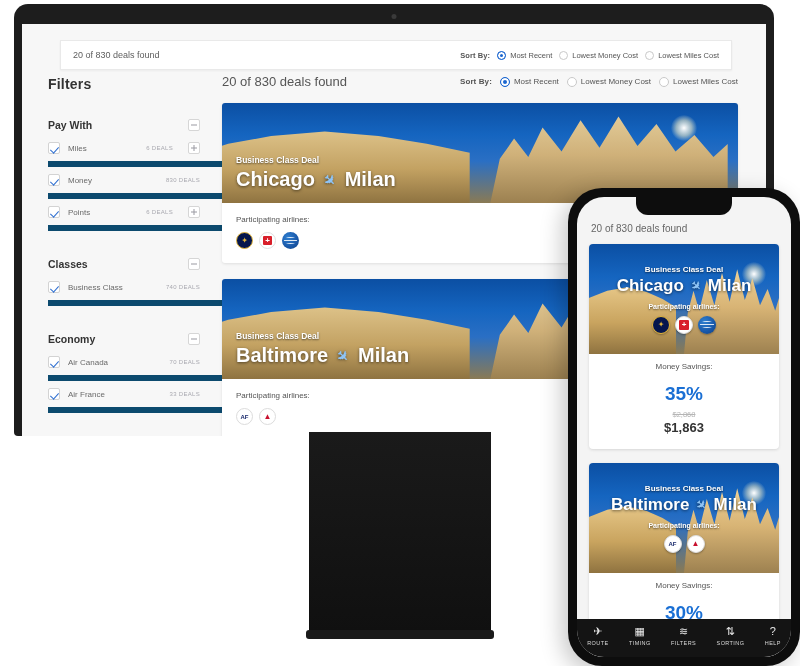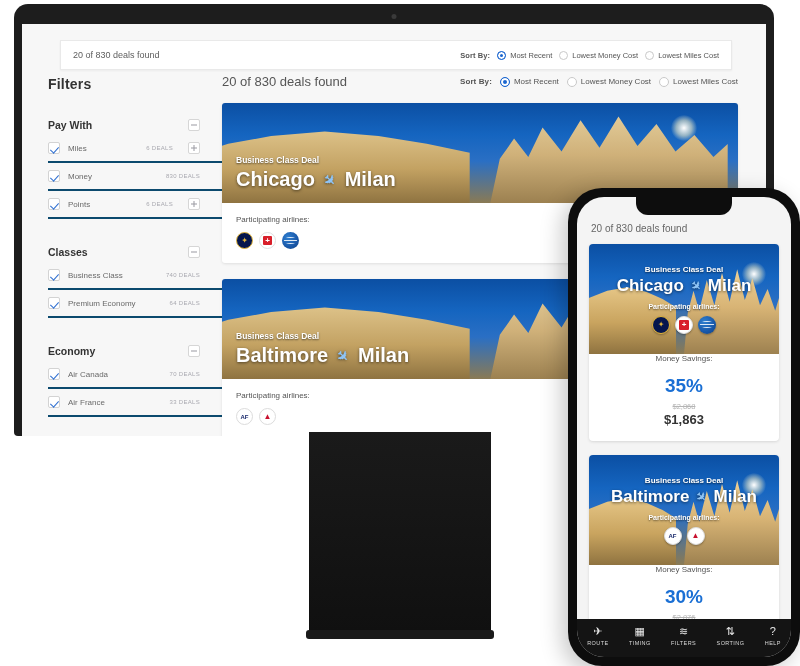--- a/index.html
+++ b/index.html
@@ -75,21 +75,21 @@
     content: ""; position: absolute; left: 2px; right: 2px; top: 50%;
     height: 1px; background: #9a9aa2; transform: translateY(-50%);
   }
   .sq-btn.plus::after {
     content: ""; position: absolute; top: 2px; bottom: 2px; left: 50%;
     width: 1px; background: #9a9aa2; transform: translateX(-50%);
   }
 
   .f-row {
     display: flex; align-items: center; gap: 8px;
-    padding: 7px 22px 7px 0; border-bottom: 2px solid #0c4a6e;
+    padding: 7px 22px 7px 0; border-bottom: 6px solid #0c4a6e;
   }
   .cbx {
     width: 12px; height: 12px; border: 1px solid #d3d3d3; background: #fff;
     border-radius: 2px; flex: none; position: relative;
   }
   .cbx::after {
     content: ""; position: absolute; left: 3px; top: 1.5px;
     width: 4px; height: 7px; border: solid #2f6fd0;
     border-width: 0 1.4px 1.4px 0; transform: rotate(42deg);
   }
@@ -200,21 +200,21 @@
   }
   .ph-kicker { font-size: 8px; color: #fff; font-weight: bold; text-shadow: 0 1px 2px rgba(0,0,0,.6); }
   .ph-route {
     font-size: 17px; color: #fff; font-weight: bold; text-shadow: 0 1px 3px rgba(0,0,0,.55);
     display: flex; align-items: center; gap: 7px;
   }
   .ph-route .plane-ico { font-size: 12px; }
   .ph-part { font-size: 7px; color: #fff; font-weight: bold; margin-top: 5px; text-shadow: 0 1px 2px rgba(0,0,0,.6); }
   .ph-logos { display: flex; gap: 5px; margin-top: 4px; }
   .ph-logos .logo { width: 18px; height: 18px; box-shadow: 0 1px 2px rgba(0,0,0,.3); }
-  .ph-body { padding: 0 10px 14px; text-align: center; }
+  .ph-body { padding: 8px 10px 14px; text-align: center; }
   .ph-sav-label { font-size: 8px; color: #555; }
   .ph-pct { font-size: 19px; color: #1a6fd4; font-weight: bold; margin-top: 12px; }
   .ph-old { font-size: 7.5px; color: #b5b5b5; text-decoration: line-through; margin-top: 5px; }
   .ph-new { font-size: 13px; color: #333; font-weight: bold; margin-top: 1px; }
 
   .ph-nav {
     position: absolute; left: 0; right: 0; bottom: 0; height: 38px;
     background: #141414; display: flex; align-items: center; justify-content: space-around;
     padding-bottom: 4px;
   }
@@ -264,25 +264,20 @@
 
           <section class="f-group">
             <div class="f-head">
               <span class="f-head-title">Classes</span>
               <span class="sq-btn"></span>
             </div>
             <div class="f-row">
               <span class="cbx"></span>
               <span class="f-label">Business Class</span>
               <span class="f-count">740 DEALS</span>
-            </div>
-            <div class="f-row">
-              <span class="cbx"></span>
-              <span class="f-label">Premium Economy</span>
-              <span class="f-count">64 DEALS</span>
             </div>
           </section>
 
           <section class="f-group">
             <div class="f-head">
               <span class="f-head-title">Economy</span>
               <span class="sq-btn"></span>
             </div>
             <div class="f-row">
               <span class="cbx"></span>

